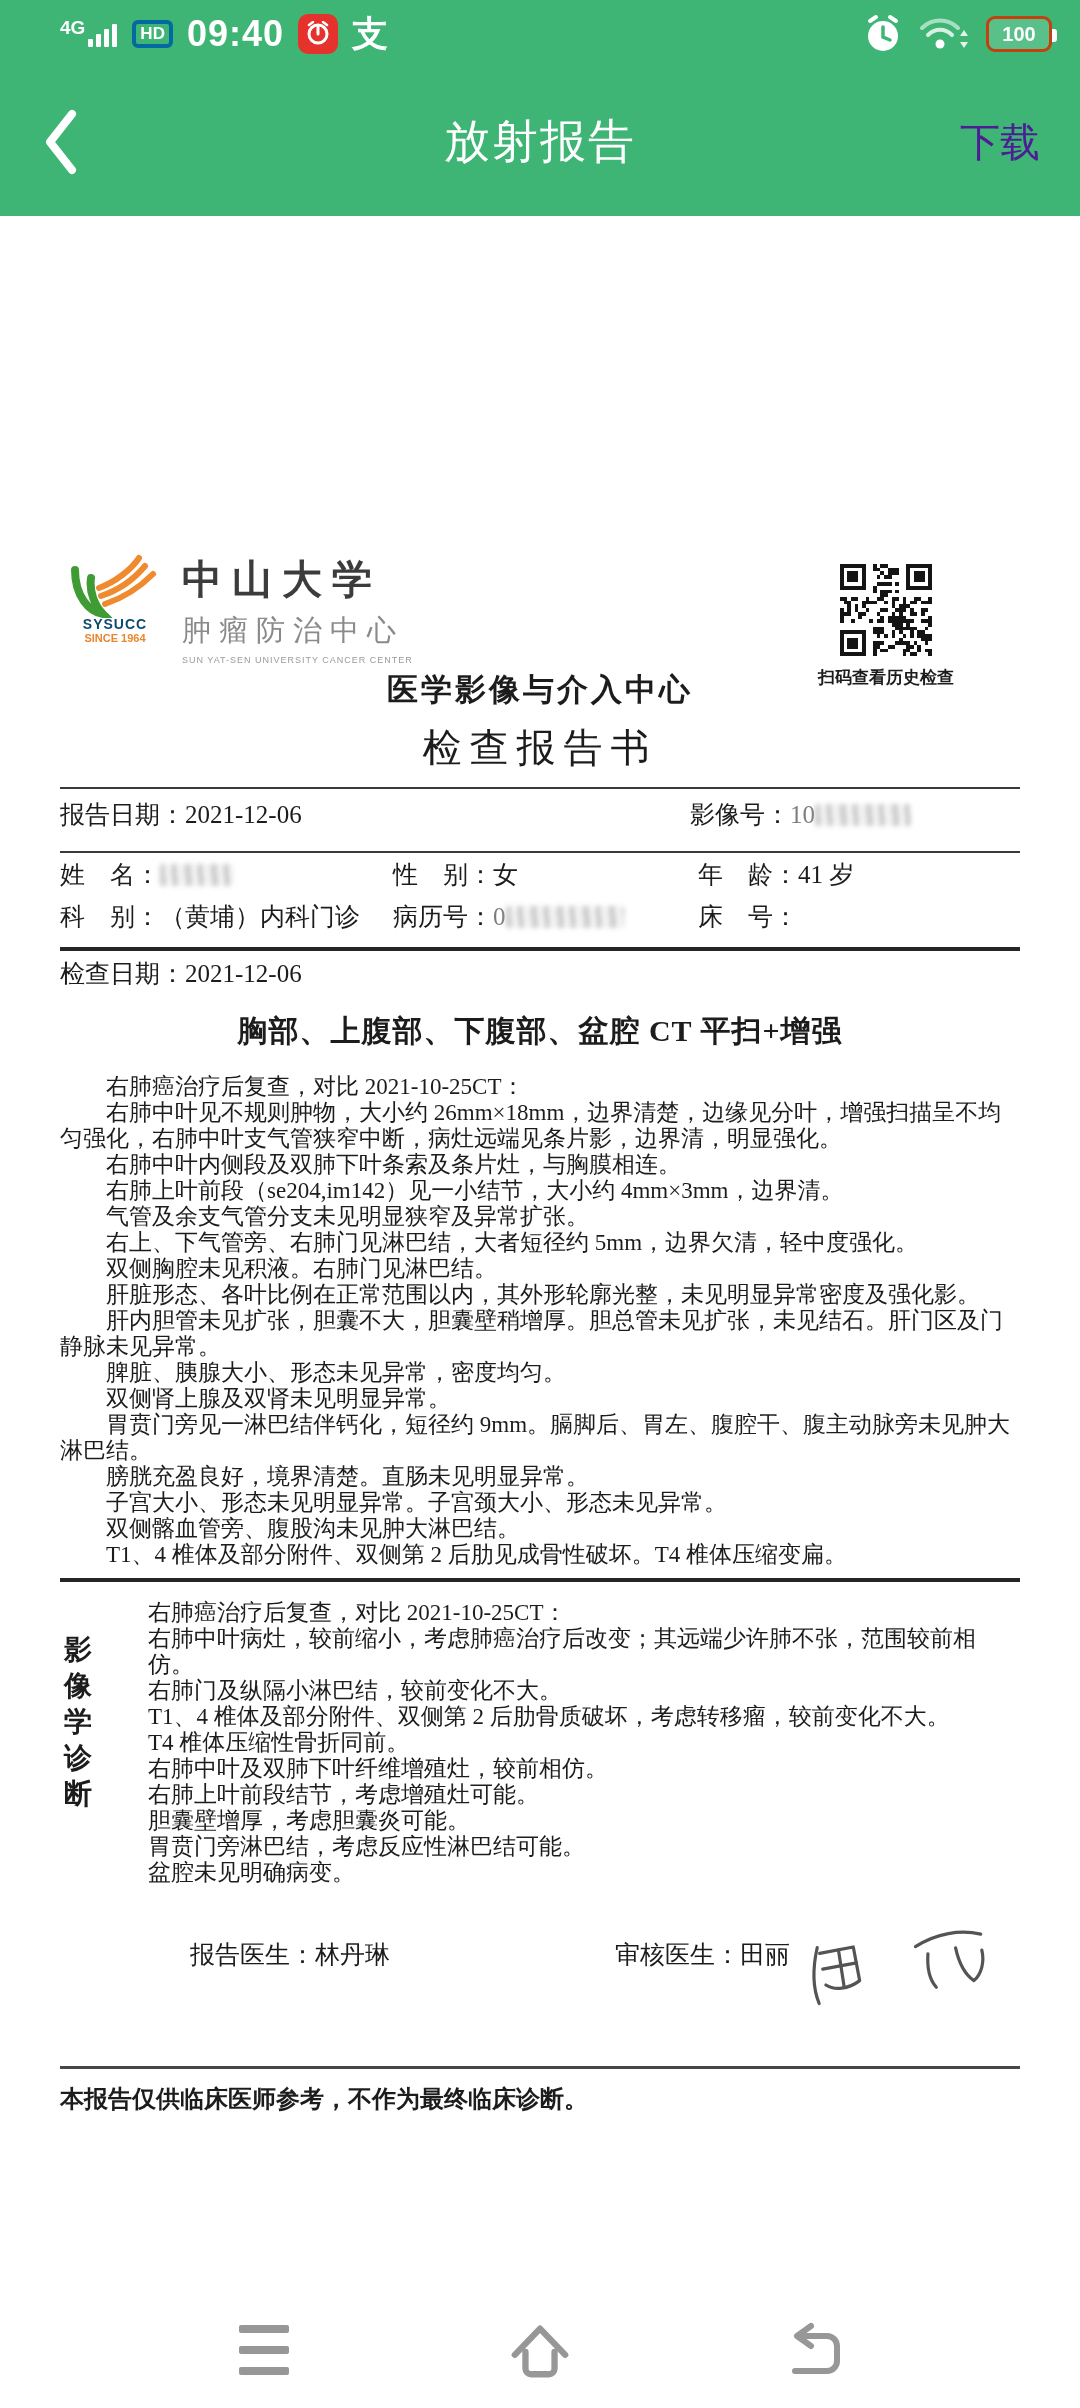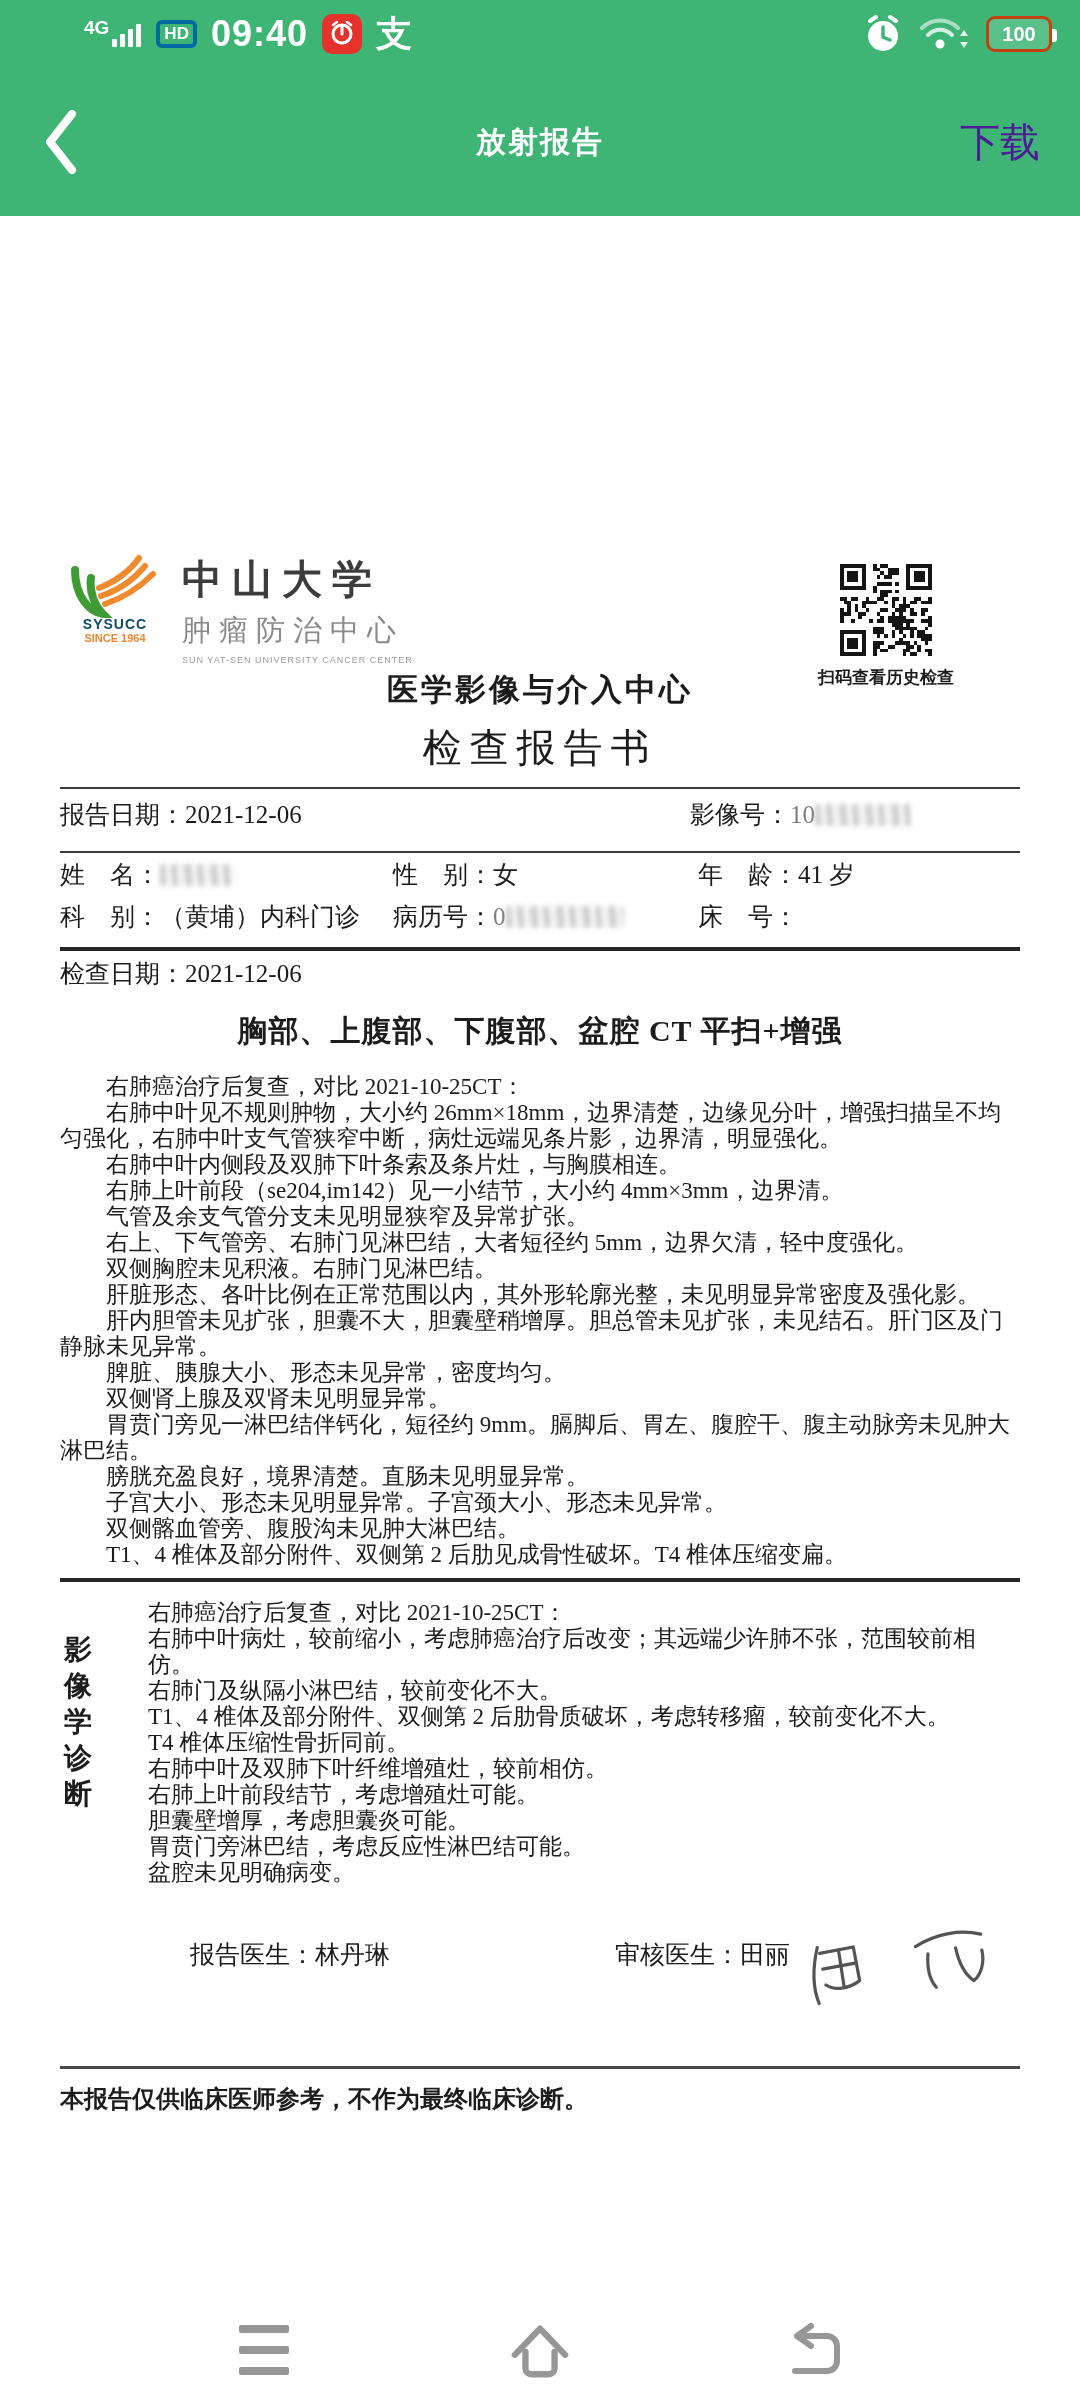--- a/index.html
+++ b/index.html
@@ -1,36 +1,36 @@
 <!DOCTYPE html>
 <html><head>
 <meta charset="utf-8">
 <style>
   * { box-sizing: border-box; }
   html,body { margin:0; padding:0; }
   body { width:1080px; height:2408px; background:#fff; font-family:"Liberation Sans", sans-serif; }
   .page { position:relative; width:1080px; height:2408px; overflow:hidden; background:#ffffff; }
 
   
-  .status-bar { height:68px; background:#3eb575; display:flex; align-items:center; justify-content:space-between; padding:0 28px 0 84px; color:#fff; }
+  .status-bar { height:68px; background:#3eb575; display:flex; align-items:center; justify-content:space-between; padding:0 28px 0 60px; color:#fff; }
   .sb-left { display:flex; align-items:center; gap:14px; }
   .sig { display:flex; align-items:flex-end; gap:3px; }
   .sig-4g { font-size:19px; font-weight:bold; line-height:1; transform:translateY(-10px); }
   .hd-badge { border:4px solid #0369a1; border-radius:6px; font-size:17px; font-weight:bold; padding:1px 4px; line-height:1.1; }
   .sb-time { font-size:36px; font-weight:bold; letter-spacing:1px; }
   .app-badge { width:40px; height:40px; border-radius:10px; background:#e5322d; display:flex; align-items:center; justify-content:center; }
   .alipay-glyph { font-size:36px; font-weight:bold; color:#fff; line-height:1; }
   .sb-right { display:flex; align-items:center; gap:16px; }
   .battery { border:3px solid #c2410c; border-radius:9px; width:66px; height:36px; display:flex; align-items:center; justify-content:center; font-size:20px; font-weight:bold; position:relative; background:rgba(255,255,255,.15); }
   .battery:after { content:""; position:absolute; right:-8px; top:10px; width:5px; height:13px; background:#fff; border-radius:0 3px 3px 0; }
 
   
   .app-header { height:148px; background:#3eb575; display:flex; align-items:center; padding:0 40px; position:relative; }
   .back-button { width:60px; height:80px; display:flex; align-items:center; cursor:pointer; }
-  .page-title { position:absolute; left:0; right:0; text-align:center; color:#fff; font-size:30px; font-weight:bold; letter-spacing:2px; pointer-events:none; }
+  .page-title { position:absolute; left:0; right:0; text-align:center; color:#fff; font-size:46px; font-weight:normal; letter-spacing:2px; pointer-events:none; }
   .download-button { margin-left:auto; color:#4c1d95; font-size:40px; cursor:pointer; z-index:1; }
 
   
   .document { padding:0 60px; color:#1c1c1c; font-family:"Liberation Serif","DejaVu Serif",serif; }
   .hosp-row { margin-top:336px; position:relative; height:116px; }
   .logo { display:flex; gap:12px; align-items:flex-start; }
   .logo-left { display:flex; flex-direction:column; align-items:center; width:110px; }
   .logo-abbr { color:#0c4a6e; font-weight:bold; font-size:14px; font-family:"Liberation Sans",sans-serif; letter-spacing:1px; margin-top:-2px; }
   .logo-since { color:#e8872f; font-weight:bold; font-size:11px; font-family:"Liberation Sans",sans-serif; }
   .logo-text .cn1 { font-size:40px; font-weight:bold; letter-spacing:10px; color:#3c3c3c; }

